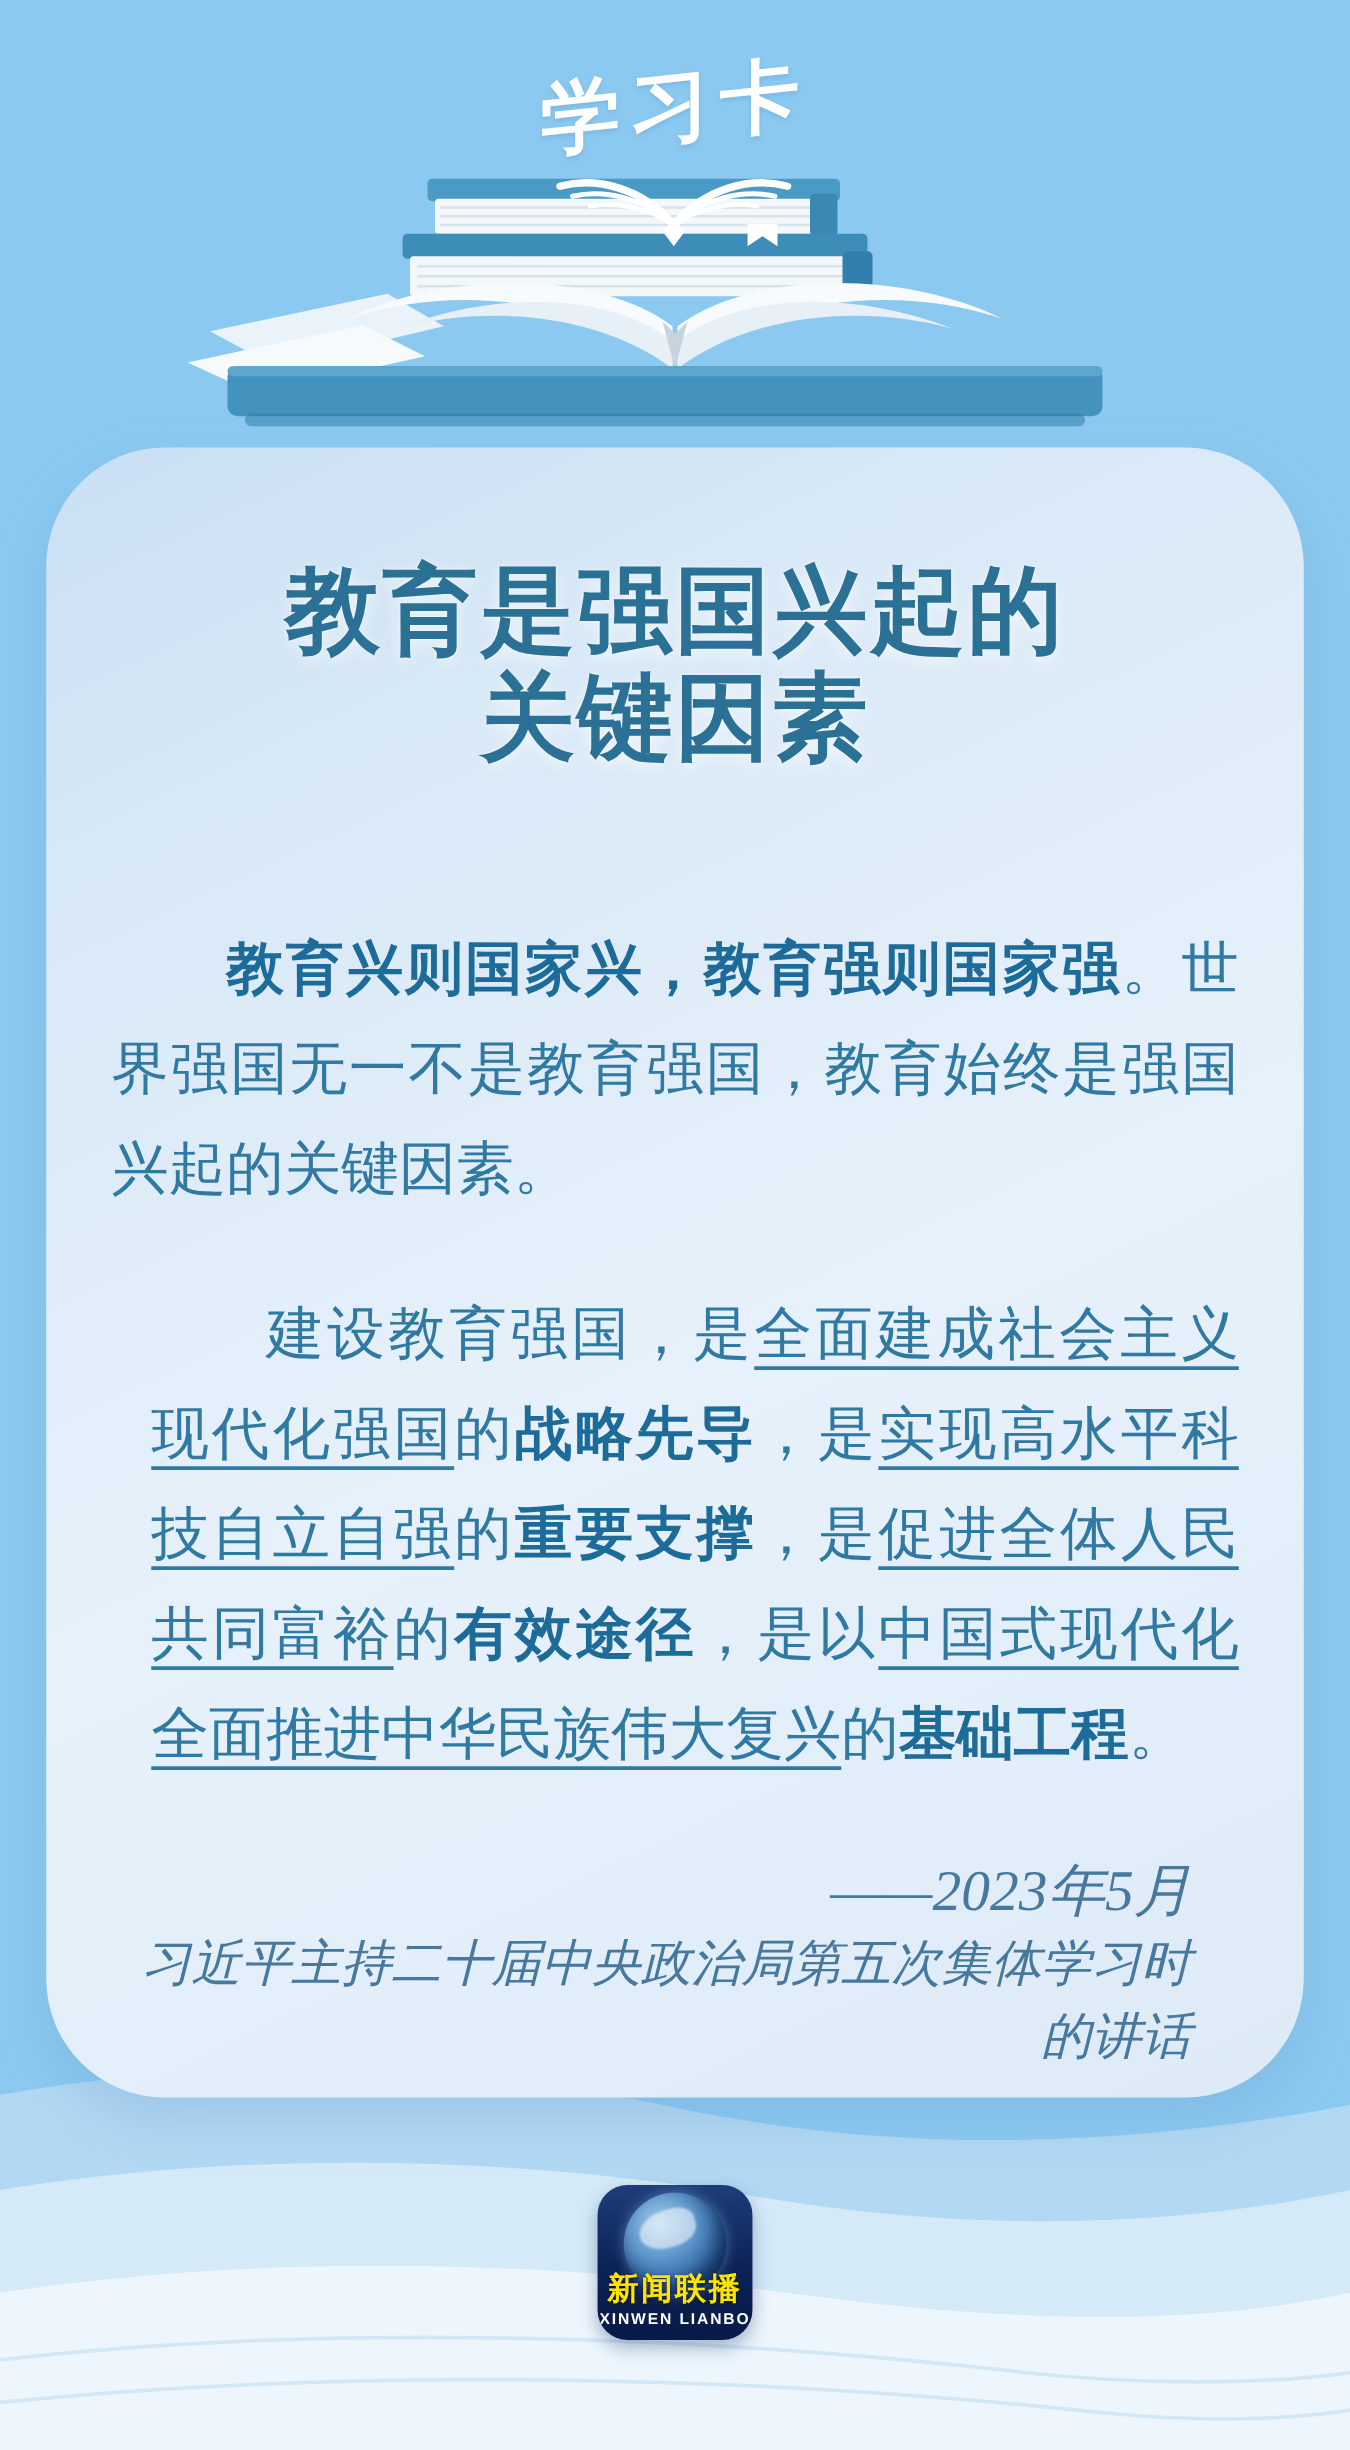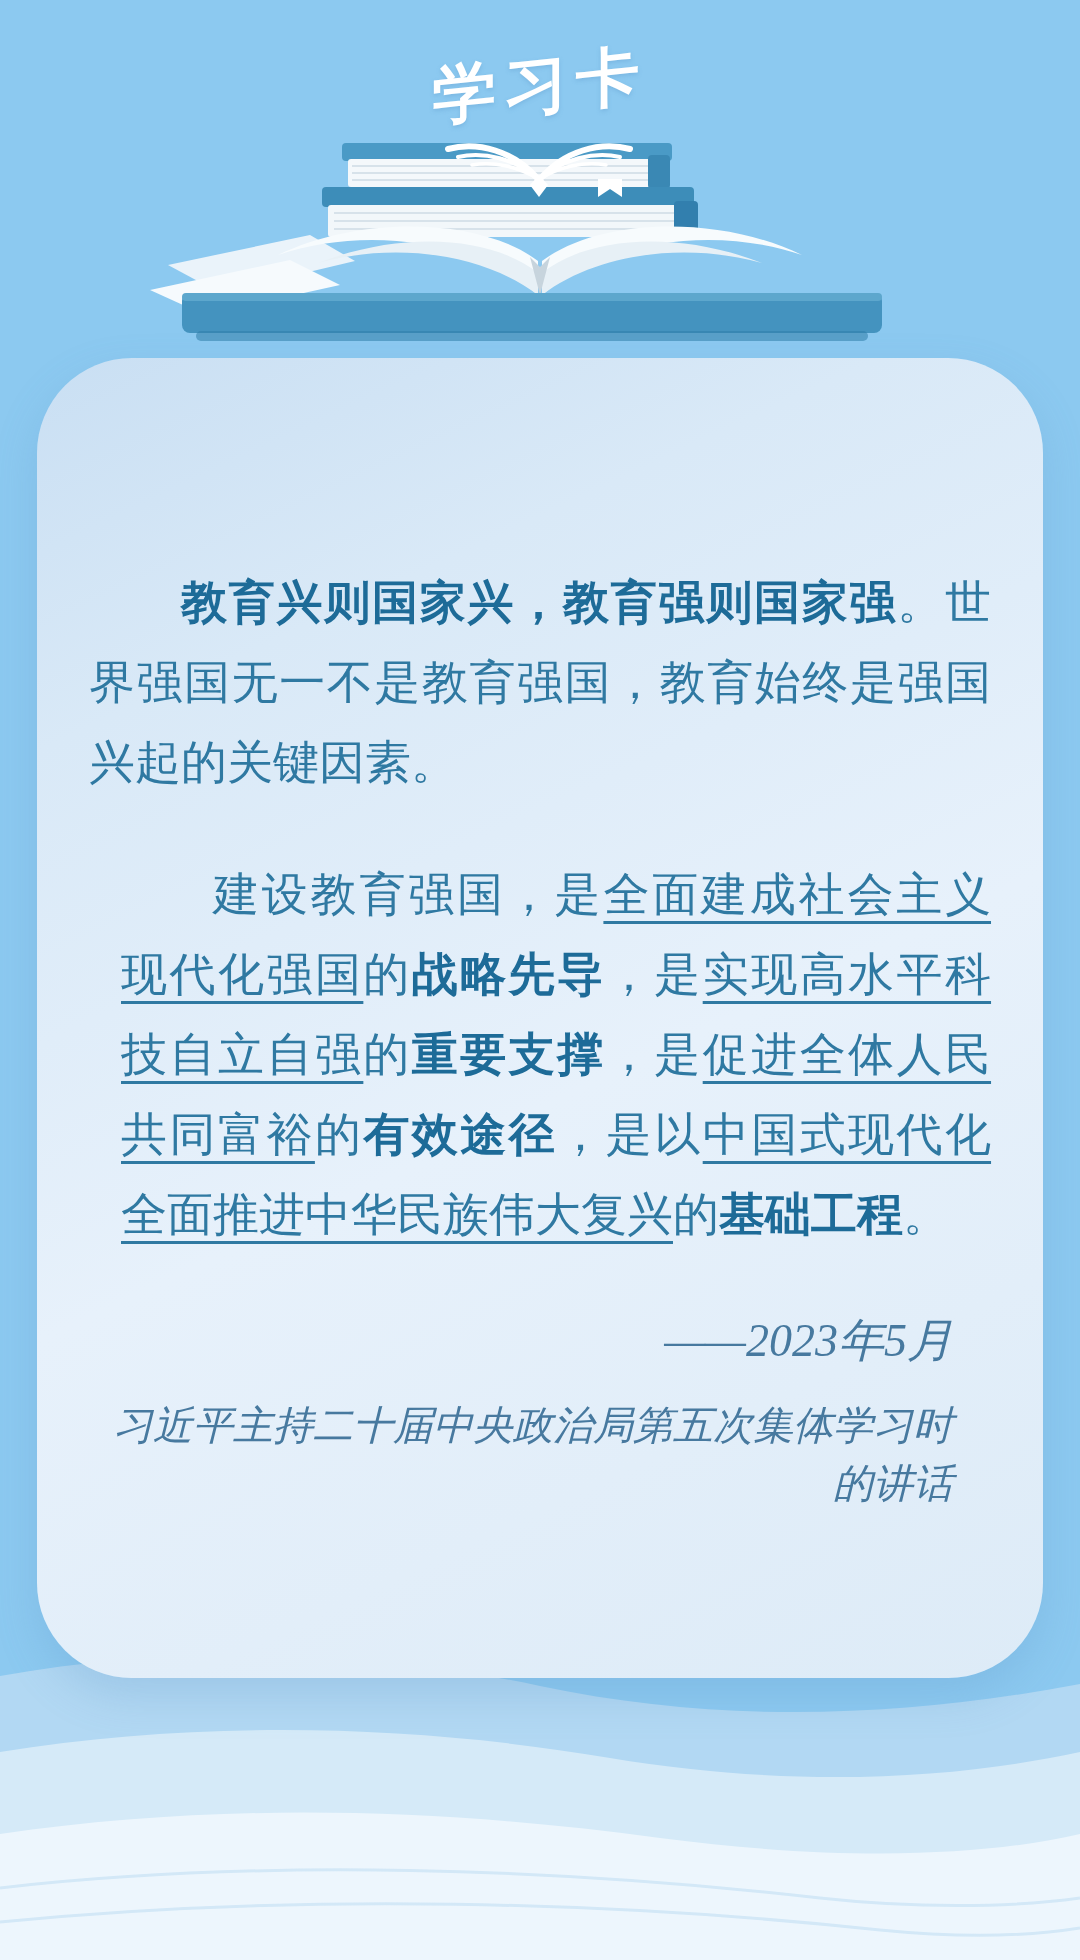--- a/index.html
+++ b/index.html
@@ -41,21 +41,21 @@
   .card-body{margin-top:116px;color:#2f79a2;font-size:46px;line-height:80px;}
   .card-body p{margin:0;text-indent:2em;text-align:justify;}
   .card-body p + p{margin-top:52px;margin-left:32px;}
   .card-body .b{font-weight:900;color:#1d6b98;}
   .card-body .u{text-decoration:underline;text-decoration-thickness:3px;text-underline-offset:11px;}
   .attribution{
     margin-top:58px;text-align:right;padding-right:38px;
     font-family:"Liberation Serif","DejaVu Serif",serif;color:#47799f;font-style:italic;
   }
   .attribution .date{font-size:46px;line-height:58px;}
-  .attribution .source{font-size:40px;line-height:58px;margin-top:27px;}
+  .attribution .source{font-size:40px;line-height:58px;}
 
   
   .waves{position:absolute;left:0;top:1630px;z-index:1;}
 
   
   .cctv{
     position:absolute;left:478px;top:1748px;width:124px;height:124px;z-index:4;
     border-radius:24px;background:linear-gradient(180deg,#1d3d7a 0%,#0c2256 55%,#081a46 100%);
     box-shadow:0 6px 14px rgba(30,60,110,.35);
     display:flex;flex-direction:column;align-items:center;justify-content:flex-start;
@@ -126,34 +126,43 @@
     <path d="M392,160 C460,102 570,92 652,120 C570,80 450,82 392,126 Z" fill="#f7fbfd"></path>
     <path d="M392,160 C450,116 540,108 612,128 C530,96 440,100 392,138 Z" fill="#e7f0f6"></path>
     <path d="M380,122 L390,160 L400,122 L390,132 Z" fill="#c7d4dd"></path>
 
     <rect x="32" y="158" width="700" height="40" rx="8" fill="#4493bf"></rect>
     <rect x="32" y="158" width="700" height="8" rx="4" fill="#5da7cd"></rect>
     <rect x="46" y="196" width="672" height="10" rx="5" fill="#2f7da9" opacity="0.55"></rect>
   </svg>
 
   <section class="card">
+    <h1 class="card-title">
+      <span>教育是强国兴起的</span>
+      <span>关键因素</span>
+    </h1>
     <div class="card-body">
         <p><span class="b">教育兴则国家兴，教育强则国家强</span><span>。世界强国无一不是教育强国，教育始终是强国兴起的关键因素。</span></p>
         <p><span>建设教育强国，是</span><span class="u">全面建成社会主义现代化强国</span><span>的</span><span class="b">战略先导</span><span>，是</span><span class="u">实现高水平科技自立自强</span><span>的</span><span class="b">重要支撑</span><span>，是</span><span class="u">促进全体人民共同富裕</span><span>的</span><span class="b">有效途径</span><span>，是以</span><span class="u">中国式现代化全面推进中华民族伟大复兴</span><span>的</span><span class="b">基础工程</span><span>。</span></p>
       </div>
     <div class="attribution">
       <div class="date">——2023年5月</div>
       <div class="source">习近平主持二十届中央政治局第五次集体学习时的讲话</div>
     </div>
   </section>
 
   <svg class="waves" width="1080" height="330" viewBox="0 0 1080 330">
     <path d="M0,46 C180,14 360,18 540,56 C720,94 900,88 1080,54 L1080,330 L0,330 Z" fill="#b2d8f3"></path>
     <path d="M0,122 C200,90 410,94 610,128 C790,158 950,150 1080,122 L1080,330 L0,330 Z" fill="#d5eaf8"></path>
     <path d="M0,204 C220,172 440,178 660,208 C845,232 985,226 1080,204 L1080,330 L0,330 Z" fill="#edf6fd"></path>
     <g fill="none" stroke="#cde5f6" stroke-width="3" opacity="0.8">
       <path d="M0,258 C260,228 560,238 820,268 C910,278 1010,278 1080,268"></path>
       <path d="M0,292 C300,262 620,272 880,300 C960,308 1030,306 1080,298"></path>
     </g>
   </svg>
 
+  <div class="cctv">
+    <div class="earth"></div>
+    <div class="cctv-cn">新闻联播</div>
+    <div class="cctv-en">XINWEN  LIANBO</div>
+  </div>
 
 </div>
 
 </body></html>

